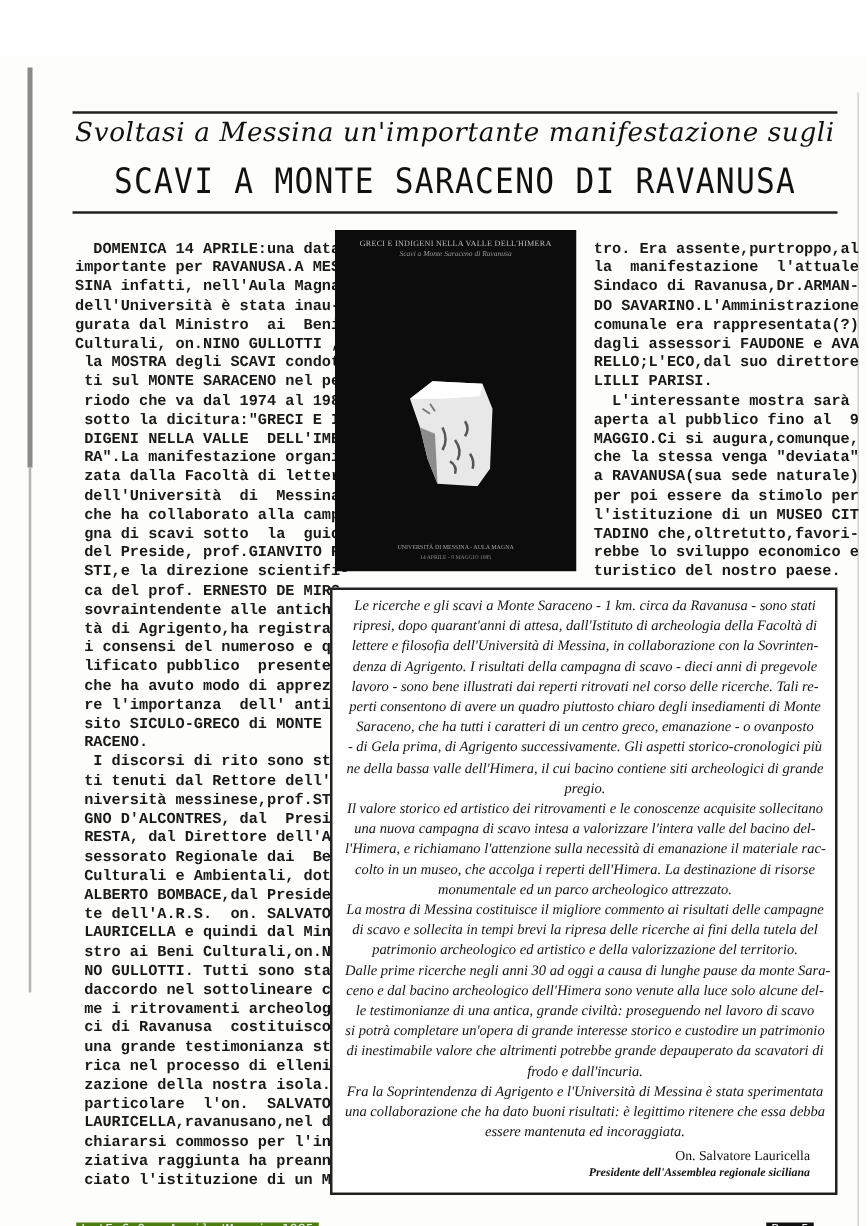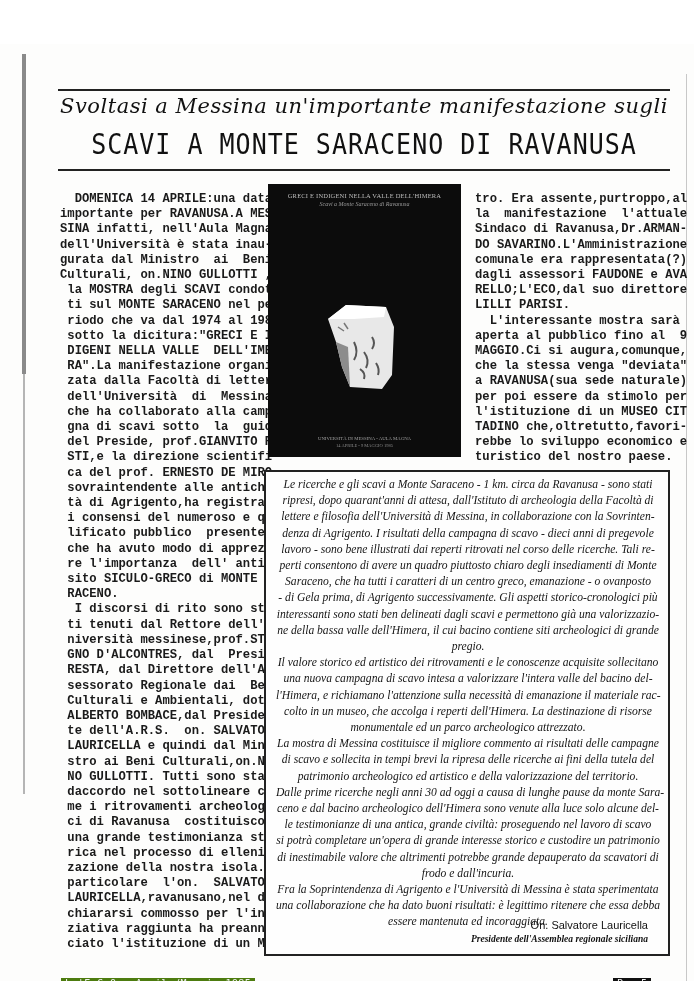--- a/index.html
+++ b/index.html
@@ -21,21 +21,21 @@
   .col p { margin: 0; white-space: pre; }
   .cover { position: absolute; left: 268px; top: 140px; width: 193px; height: 273px; background: #0c0c0c; }
   .cover .ct1 { position: absolute; top: 8px; left: 0; width: 100%; text-align: center; color: #bdbdbd; font-family: "Liberation Serif", serif; font-size: 6.5px; letter-spacing: 0.2px; }
   .cover .ct2 { position: absolute; top: 17px; left: 0; width: 100%; text-align: center; color: #9a9a9a; font-family: "Liberation Serif", serif; font-style: italic; font-size: 6px; }
   .cover .cb1 { position: absolute; top: 252px; left: 0; width: 100%; text-align: center; color: #a0a0a0; font-family: "Liberation Serif", serif; font-size: 4.8px; }
   .cover .cb2 { position: absolute; top: 259px; left: 0; width: 100%; text-align: center; color: #8a8a8a; font-family: "Liberation Serif", serif; font-size: 4.5px; }
   .artifact { position: absolute; left: 56px; top: 113px; width: 72px; height: 92px; }
   .box { position: absolute; left: 264px; top: 426px; width: 402px; height: 482px; border: 2px solid #222; background: #fefefe; text-align: center; }
   .box-text { position: absolute; left: 10px; top: 5px; width: 384px; font-family: "Liberation Serif", serif; font-style: italic; font-size: 11.6px; line-height: 16.2px; color: #151515; }
   .box-text p { margin: 0; white-space: pre; }
-  .sign1 { position: absolute; right: 20px; top: 447px; font-family: Liberation Sans, sans-serif; font-size: 11px; color: #111; }
+  .sign1 { position: absolute; right: 20px; top: 447px; font-family: Liberation Serif, serif; font-size: 11px; color: #111; }
   .sign2 { position: absolute; right: 20px; top: 462px; font-family: "Liberation Serif", serif; font-style: italic; font-weight: bold; font-size: 9.5px; color: #111; }
   .footer-left { position: absolute; left: 61px; top: 934px; height: 12px; padding: 0 4px; background: #4d7c0f; color: #f2f2f2;
     font-family: "DejaVu Sans Mono", monospace; font-size: 10px; line-height: 12px; letter-spacing: 0.4px; }
   .footer-right { position: absolute; left: 613px; top: 934px; height: 12px; padding: 0 4px; background: #111; color: #f2f2f2;
     font-family: "DejaVu Sans Mono", monospace; font-size: 10px; line-height: 12px; }
   .right-edge { position: absolute; left: 686px; top: 30px; width: 1px; height: 940px; background: #c8c8c8; }
 </style>
 </head>
 <body>
 
@@ -141,21 +141,20 @@
   <div class="box">
     <div class="box-text" id="boxText">
         <p>Le ricerche e gli scavi a Monte Saraceno - 1 km. circa da Ravanusa - sono stati</p>
         <p>ripresi, dopo quarant'anni di attesa, dall'Istituto di archeologia della Facoltà di</p>
         <p>lettere e filosofia dell'Università di Messina, in collaborazione con la Sovrinten-</p>
         <p>denza di Agrigento. I risultati della campagna di scavo - dieci anni di pregevole</p>
         <p>lavoro - sono bene illustrati dai reperti ritrovati nel corso delle ricerche. Tali re-</p>
         <p>perti consentono di avere un quadro piuttosto chiaro degli insediamenti di Monte</p>
         <p>Saraceno, che ha tutti i caratteri di un centro greco, emanazione - o ovanposto</p>
         <p>- di Gela prima, di Agrigento successivamente. Gli aspetti storico-cronologici più</p>
-        <p>interessanti sono stati ben delineati dagli scavi e permettono già una valorizzazio-</p>
         <p>ne della bassa valle dell'Himera, il cui bacino contiene siti archeologici di grande</p>
         <p>pregio.</p>
         <p>Il valore storico ed artistico dei ritrovamenti e le conoscenze acquisite sollecitano</p>
         <p>una nuova campagna di scavo intesa a valorizzare l'intera valle del bacino del-</p>
         <p>l'Himera, e richiamano l'attenzione sulla necessità di emanazione il materiale rac-</p>
         <p>colto in un museo, che accolga i reperti dell'Himera. La destinazione di risorse</p>
         <p>monumentale ed un parco archeologico attrezzato.</p>
         <p>La mostra di Messina costituisce il migliore commento ai risultati delle campagne</p>
         <p>di scavo e sollecita in tempi brevi la ripresa delle ricerche ai fini della tutela del</p>
         <p>patrimonio archeologico ed artistico e della valorizzazione del territorio.</p>

